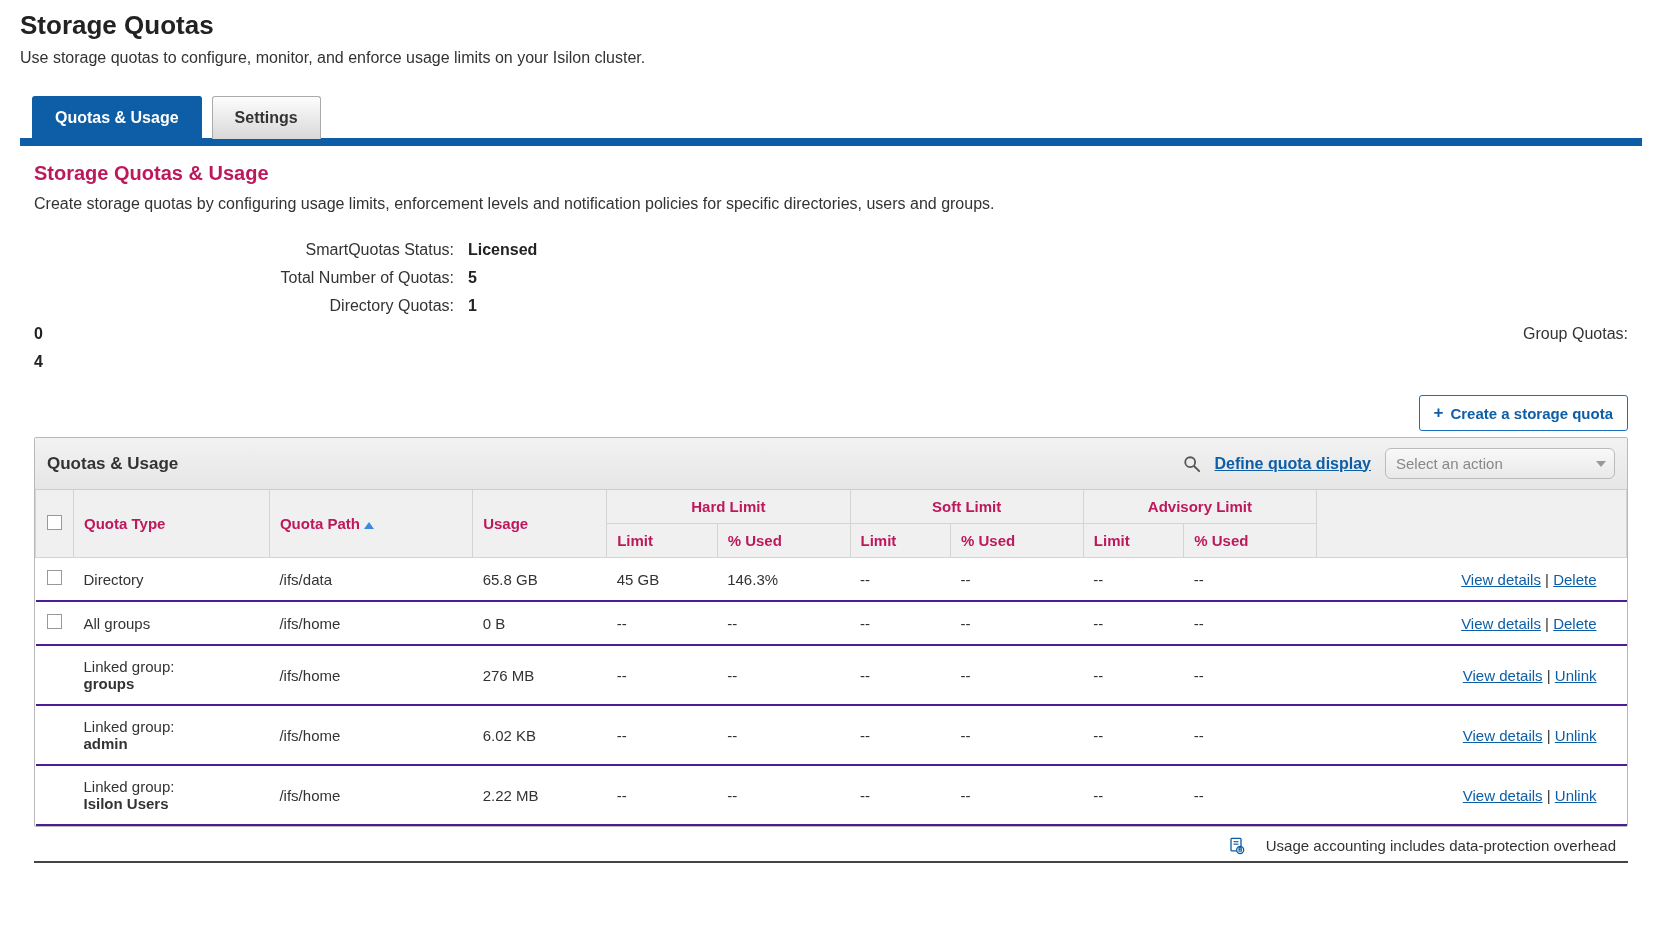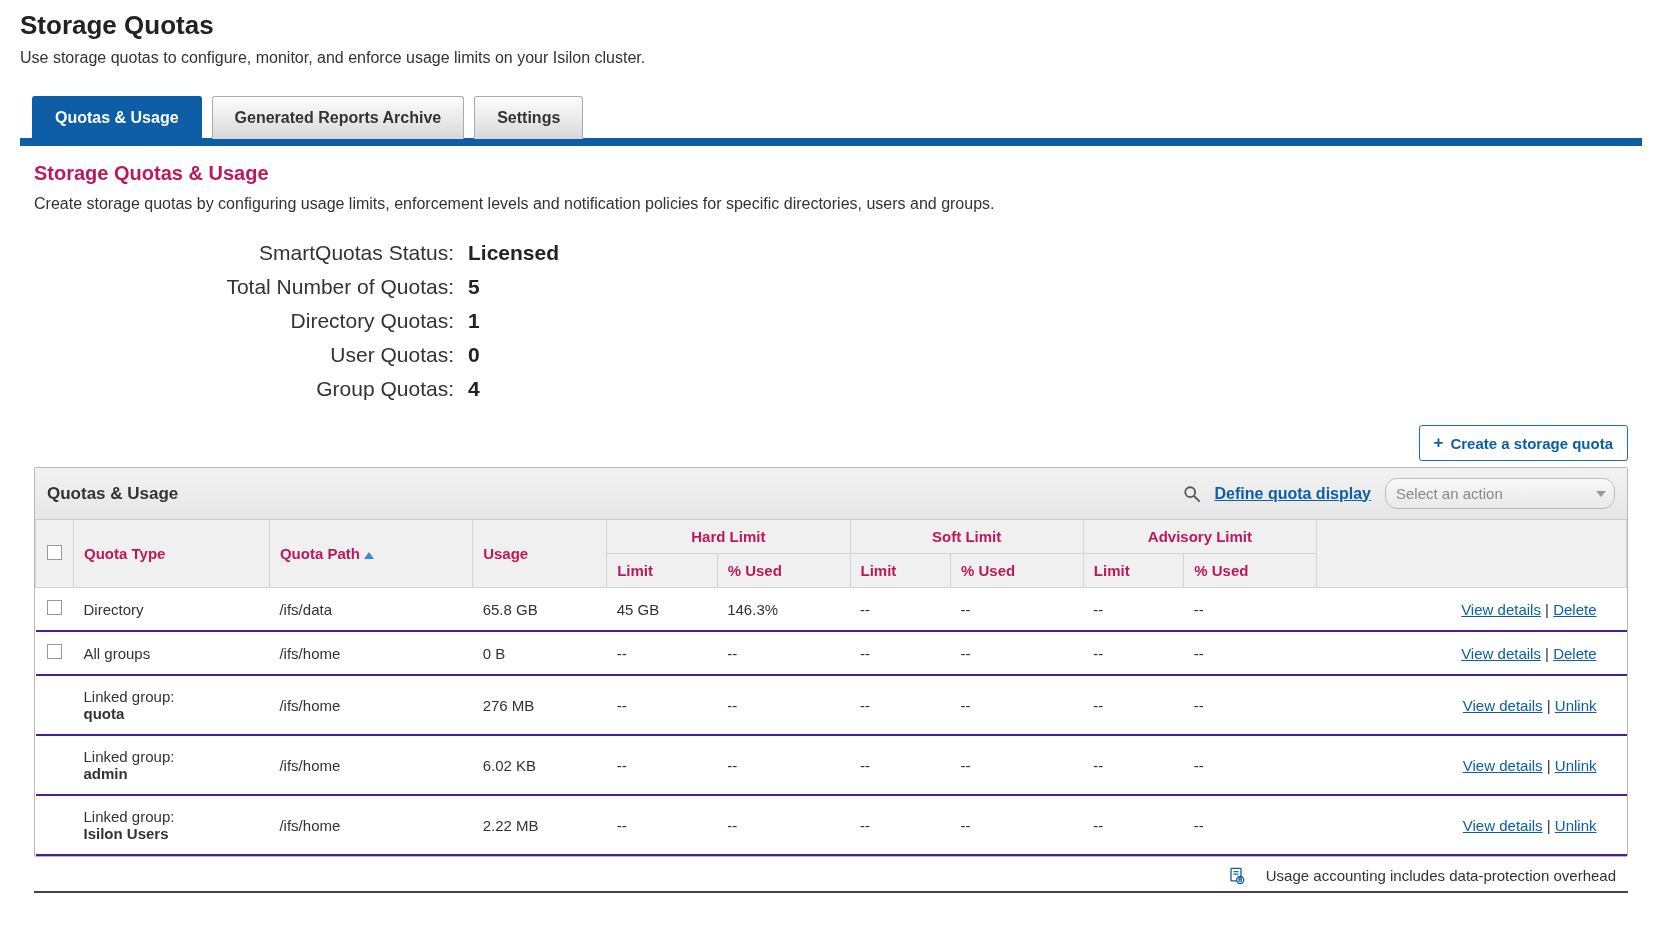--- a/index.html
+++ b/index.html
@@ -60,21 +60,21 @@
   .section-desc {
     font-size: 16px;
     color: #333;
     margin-bottom: 22px;
   }
   .stats {
     display: grid;
     grid-template-columns: 420px auto;
     row-gap: 10px;
     column-gap: 14px;
-    font-size: 21px;
+    font-size: 16px;
     margin-top: 28px;
   }
   .stats .lbl { text-align: right; color: #333; }
   .stats .val { font-weight: bold; color: #222; }
   .create-row {
     display: flex;
     justify-content: flex-end;
     margin: 24px 0 6px 0;
   }
   .btn-create {
@@ -119,21 +119,21 @@
     text-decoration: underline;
     font-size: 16px;
     cursor: pointer;
   }
   .action-select {
     border: 1px solid #bbb;
     background: linear-gradient(#f8f8f8,#e9e9e9);
     color: #888;
     font-size: 15px;
     padding: 6px 26px 6px 10px;
-    border-radius: 12px;
+    border-radius: 6px;
     min-width: 230px;
     position: relative;
     cursor: default;
   }
   .action-select::after {
     content: "";
     position: absolute;
     right: 8px; top: 50%;
     width: 0; height: 0;
     border-left: 5px solid transparent;
@@ -210,36 +210,34 @@
   }
 </style>
 </head>
 <body>
 
 <h1>Storage Quotas</h1>
 <div class="page-desc">Use storage quotas to configure, monitor, and enforce usage limits on your Isilon cluster.</div>
 
 <div class="tabrow">
   <div class="tab active">Quotas &amp; Usage</div>
-  <div class="tab inactive">Generated Reports Archive</div>
   <div class="tab inactive">Settings</div>
 </div>
 
 <div class="section">
   <h2>Storage Quotas &amp; Usage</h2>
   <div class="section-desc">Create storage quotas by configuring usage limits, enforcement levels and notification policies for specific directories, users and groups.</div>
 
   <div class="stats">
     <div class="lbl">SmartQuotas Status:</div>
     <div class="val">Licensed</div>
     <div class="lbl">Total Number of Quotas:</div>
     <div class="val">5</div>
     <div class="lbl">Directory Quotas:</div>
     <div class="val">1</div>
-    <div class="lbl">User Quotas:</div>
     <div class="val">0</div>
     <div class="lbl">Group Quotas:</div>
     <div class="val">4</div>
   </div>
 
   <div class="create-row">
     <button class="btn-create">
       <span class="plus-icon">+</span>
       <span>Create a storage quota</span>
     </button>
@@ -307,21 +305,21 @@
             <td>--</td>
             <td>--</td>
             <td>--</td>
             <td>--</td>
             <td class="actions-cell"><span class="link">View details</span> | <span class="link">Delete</span></td>
           </tr>
           <tr>
             <td style="text-align: center;"></td>
             <td>
               <div class="linked-label">Linked group:</div>
-              <div class="linked-name">quota</div>
+              <div class="linked-name">groups</div>
             </td>
             <td>/ifs/home</td>
             <td>276 MB</td>
             <td>--</td>
             <td>--</td>
             <td>--</td>
             <td>--</td>
             <td>--</td>
             <td>--</td>
             <td class="actions-cell"><span class="link">View details</span> | <span class="link">Unlink</span></td>

